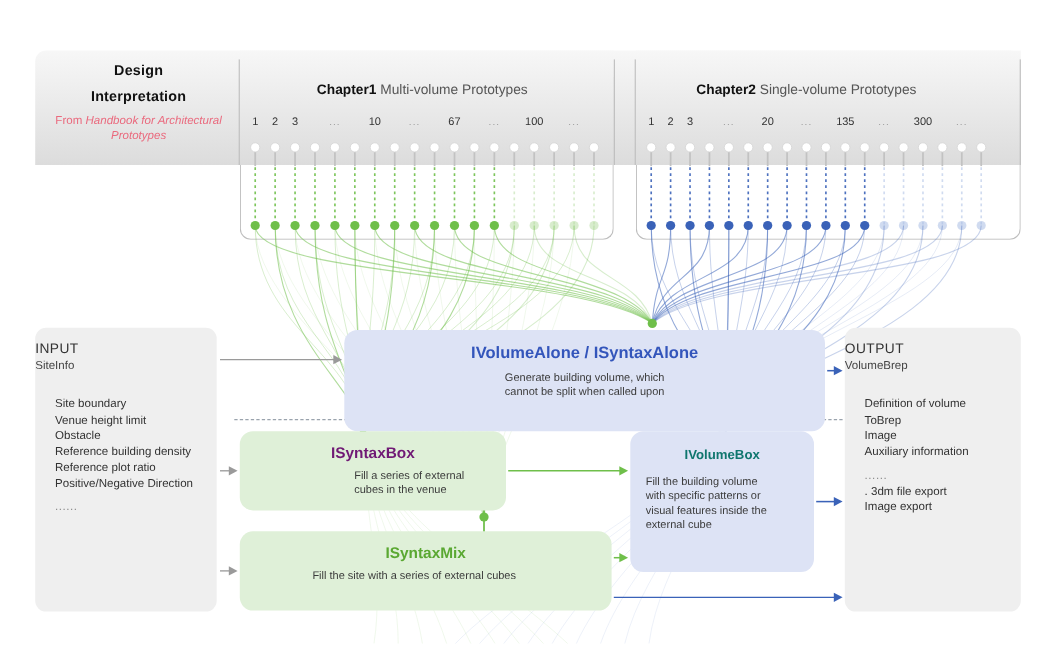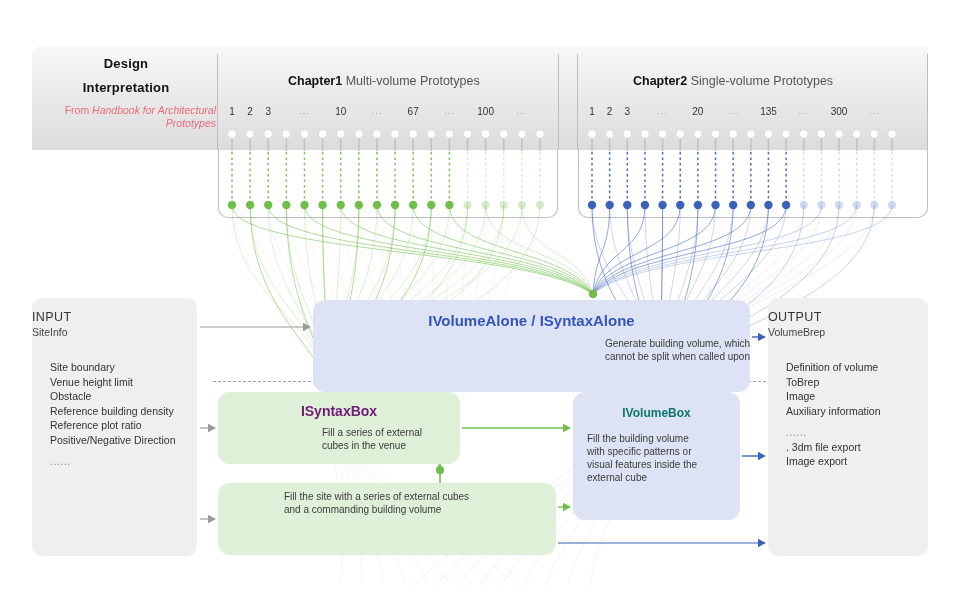--- a/index.html
+++ b/index.html
@@ -25,21 +25,20 @@
     position: absolute; left: 36px; top: 52px; width: 180px; height: 110px;
     text-align: center;
   }
   .title-main {
     font-size: 13px; font-weight: bold; color: #111; line-height: 24px;
     letter-spacing: .2px;
   }
   .title-sub {
     font-size: 10.5px; color: #ea6a7e; line-height: 13px; font-style: italic;
     margin-top: 4px;
-    text-align: right;
   }
   .title-sub .pre { font-style: normal; }
 
   .chap-title { position: absolute; font-size: 12.5px; color: #555; white-space: nowrap; }
   .chap-title b { color: #111; font-weight: bold; }
 
   
   .chapcard {
     position: absolute; top: 70px; height: 148px;
     background: #ffffff;
@@ -83,21 +82,21 @@
   
   .node { position: absolute; border-radius: 12px; text-align: center; }
   .node .ntitle { font-weight: bold; }
   .node .ndesc { font-size: 10px; line-height: 13px; color: #3b3b3b; }
 
   #node-volume-alone {
     left: 313px; top: 300px; width: 437px; height: 92px;
     background: #dde3f5;
   }
   #node-volume-alone .ntitle { font-size: 15px; color: #3355bb; padding-top: 12px; }
-  #node-volume-alone .ndesc  { margin-top: 8px; text-align: right; }
+  #node-volume-alone .ndesc  { margin-top: 8px; }
 
   #node-syntax-box {
     left: 218px; top: 392px; width: 242px; height: 72px;
     background: #dff0d8;
   }
   #node-syntax-box .ntitle { font-size: 14px; color: #701a75; padding-top: 11px; }
   #node-syntax-box .ndesc  { margin-top: 7px; text-align: left; padding-left: 104px; }
 
   #node-syntax-mix {
     left: 218px; top: 483px; width: 338px; height: 72px;
@@ -494,23 +493,23 @@
 
   <div class="node" id="node-syntax-box">
     <div class="ntitle">ISyntaxBox</div>
     <div class="ndesc">
       <div>Fill a series of external</div>
       <div>cubes in the venue</div>
     </div>
   </div>
 
   <div class="node" id="node-syntax-mix">
+    <div class="ntitle">ISyntaxMix</div>
     <div class="ndesc">
       <div>Fill the site with a series of external cubes</div>
-      <div>and a commanding building volume</div>
     </div>
   </div>
 
   <div class="node" id="node-volume-box">
     <div class="ntitle">IVolumeBox</div>
     <div class="ndesc">
       <div>Fill the building volume</div>
       <div>with specific patterns or</div>
       <div>visual features inside the</div>
       <div>external cube</div>

